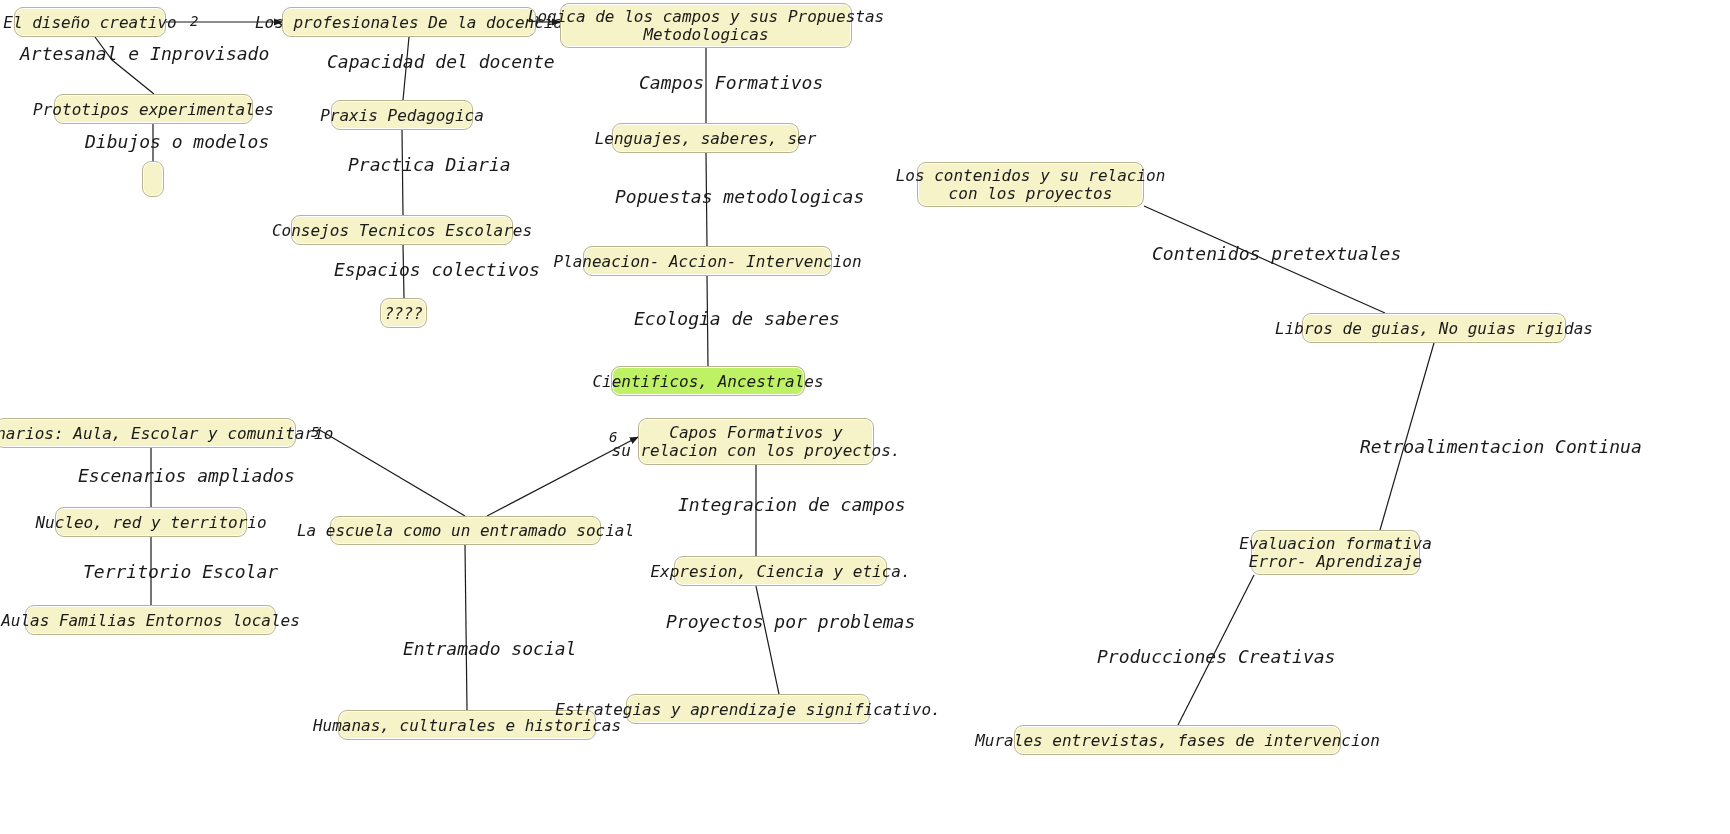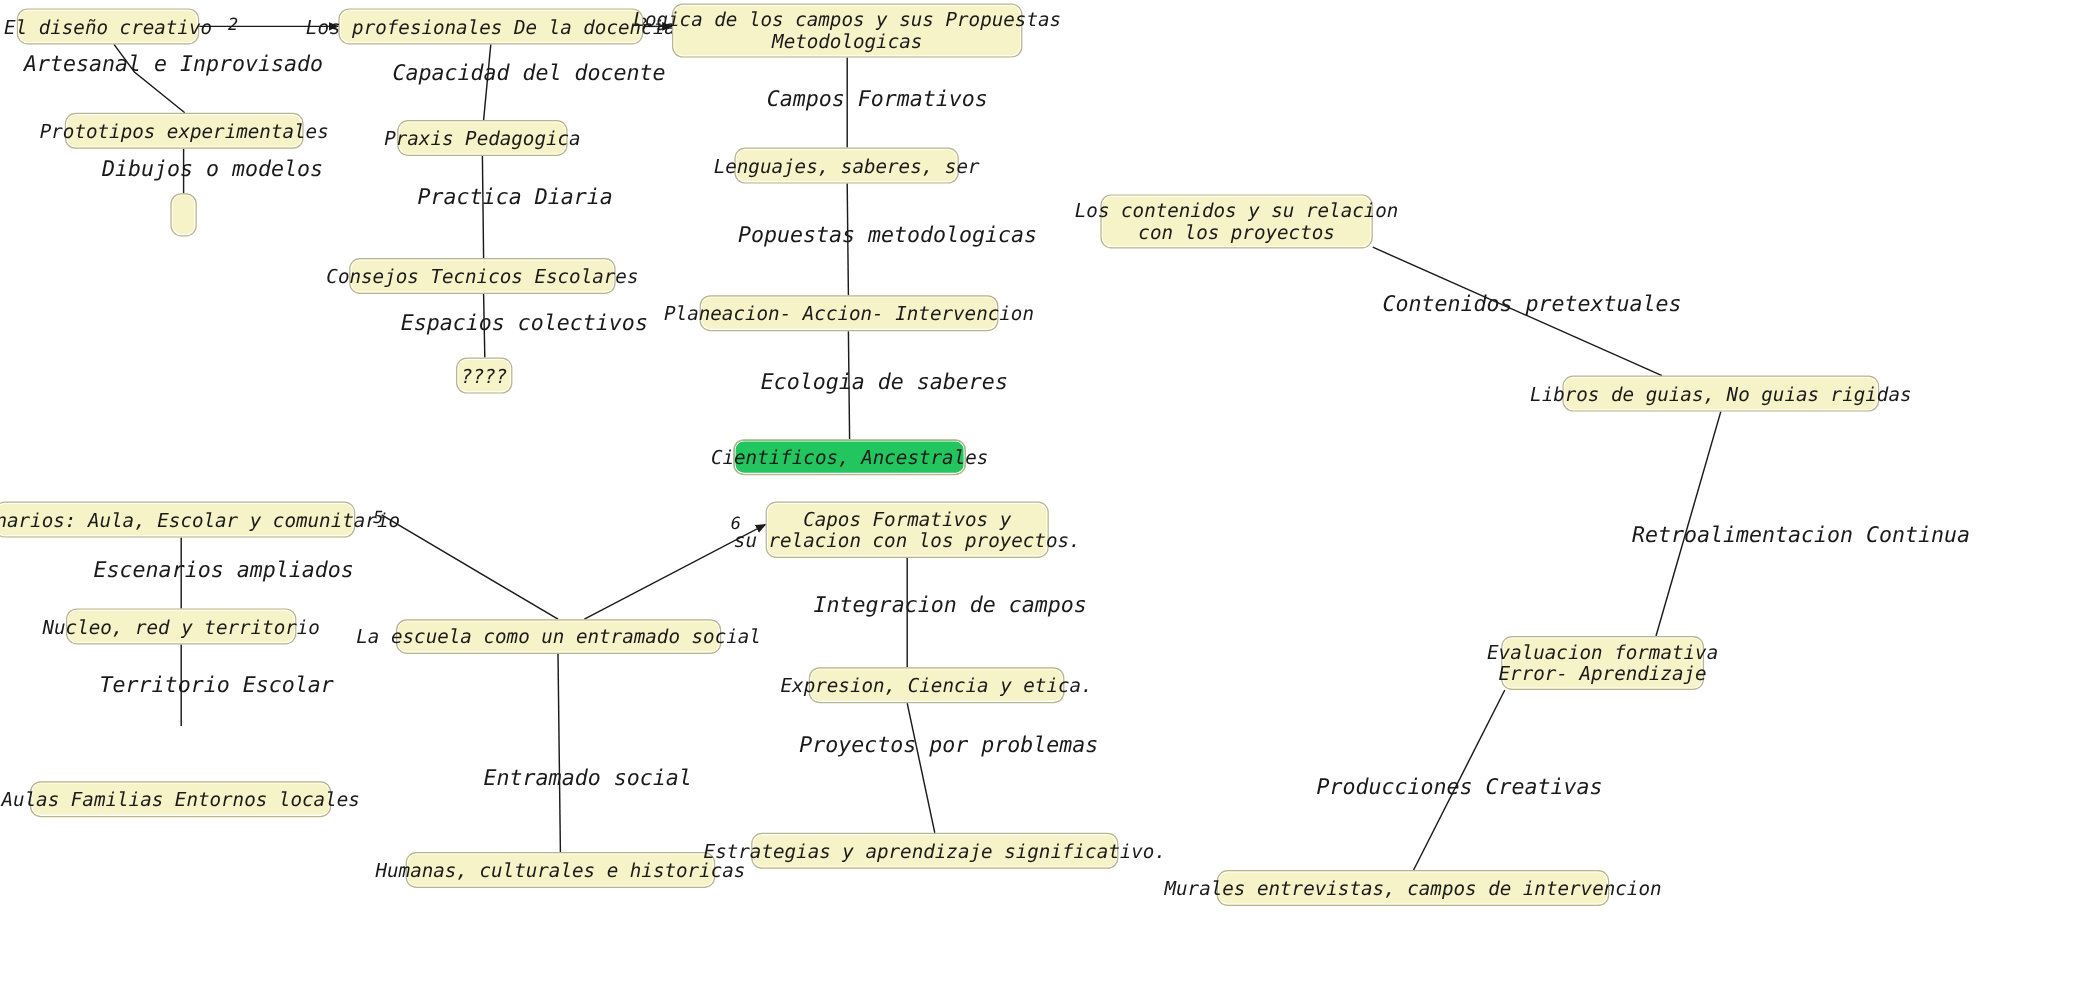--- a/index.html
+++ b/index.html
@@ -110,36 +110,36 @@
       <div class="node" style="left: 54px; top: 94px; width: 199px; height: 30px; background: rgb(247, 243, 200); border-color: rgb(185, 180, 141);"><span>Prototipos experimentales</span></div>
       <div class="node" style="left: 142px; top: 161px; width: 22px; height: 36px; background: rgb(247, 243, 200); border-color: rgb(185, 180, 141);"><span></span></div>
       <div class="node" style="left: 282px; top: 7px; width: 254px; height: 30px; background: rgb(247, 243, 200); border-color: rgb(185, 180, 141);"><span>Los profesionales De la docencia</span></div>
       <div class="node" style="left: 331px; top: 100px; width: 142px; height: 30px; background: rgb(247, 243, 200); border-color: rgb(185, 180, 141);"><span>Praxis Pedagogica</span></div>
       <div class="node" style="left: 291px; top: 215px; width: 222px; height: 30px; background: rgb(247, 243, 200); border-color: rgb(185, 180, 141);"><span>Consejos Tecnicos Escolares</span></div>
       <div class="node" style="left: 380px; top: 298px; width: 47px; height: 30px; background: rgb(247, 243, 200); border-color: rgb(185, 180, 141);"><span>????</span></div>
       <div class="node two-line" style="left: 560px; top: 3px; width: 292px; height: 45px; background: rgb(247, 243, 200); border-color: rgb(185, 180, 141);"><span>Logica de los campos y sus Propuestas
 Metodologicas</span></div>
       <div class="node" style="left: 612px; top: 123px; width: 187px; height: 30px; background: rgb(247, 243, 200); border-color: rgb(185, 180, 141);"><span>Lenguajes, saberes, ser</span></div>
       <div class="node" style="left: 583px; top: 246px; width: 249px; height: 30px; background: rgb(247, 243, 200); border-color: rgb(185, 180, 141);"><span>Planeacion- Accion- Intervencion</span></div>
-      <div class="node" style="left: 611px; top: 366px; width: 194px; height: 30px; background: #22c55e; border-color: rgb(185, 180, 141);"><span>Cientificos, Ancestrales</span></div>
+      <div class="node" style="left: 611px; top: 366px; width: 194px; height: 30px; background: #bef264; border-color: rgb(185, 180, 141);"><span>Cientificos, Ancestrales</span></div>
       <div class="node" style="left: -5px; top: 418px; width: 301px; height: 30px; background: rgb(247, 243, 200); border-color: rgb(185, 180, 141);"><span>Escenarios: Aula, Escolar y comunitario</span></div>
       <div class="node" style="left: 55px; top: 507px; width: 192px; height: 30px; background: rgb(247, 243, 200); border-color: rgb(185, 180, 141);"><span>Nucleo, red y territorio</span></div>
-      <div class="node" style="left: 25px; top: 605px; width: 251px; height: 30px; background: rgb(247, 243, 200); border-color: rgb(185, 180, 141); margin-top: 46px;"><span>Aulas Familias Entornos locales</span></div>
+      <div class="node" style="left: 25px; top: 605px; width: 251px; height: 30px; background: rgb(247, 243, 200); border-color: rgb(185, 180, 141);"><span>Aulas Familias Entornos locales</span></div>
       <div class="node" style="left: 330px; top: 516px; width: 271px; height: 29px; background: rgb(247, 243, 200); border-color: rgb(185, 180, 141);"><span>La escuela como un entramado social</span></div>
       <div class="node" style="left: 338px; top: 710px; width: 258px; height: 30px; background: rgb(247, 243, 200); border-color: rgb(185, 180, 141);"><span>Humanas, culturales e historicas</span></div>
       <div class="node two-line" style="left: 638px; top: 418px; width: 236px; height: 47px; background: rgb(247, 243, 200); border-color: rgb(185, 180, 141);"><span>Capos Formativos y
 su relacion con los proyectos.</span></div>
       <div class="node" style="left: 650px; top: 556px; width: 213px; height: 30px; background: rgb(247, 243, 200); border-color: rgb(185, 180, 141); margin-left: 24px;"><span>Expresion, Ciencia y etica.</span></div>
-      <div class="node" style="left: 626px; top: 694px; width: 306px; height: 30px; background: rgb(247, 243, 200); border-color: rgb(185, 180, 141);"><span>Estrategias y aprendizaje significativo.</span></div>
+      <div class="node" style="left: 626px; top: 694px; width: 244px; height: 30px; background: rgb(247, 243, 200); border-color: rgb(185, 180, 141);"><span>Estrategias y aprendizaje significativo.</span></div>
       <div class="node two-line" style="left: 917px; top: 162px; width: 227px; height: 45px; background: rgb(247, 243, 200); border-color: rgb(185, 180, 141);"><span>Los contenidos y su relacion
 con los proyectos</span></div>
       <div class="node" style="left: 1302px; top: 313px; width: 264px; height: 30px; background: rgb(247, 243, 200); border-color: rgb(185, 180, 141);"><span>Libros de guias, No guias rigidas</span></div>
       <div class="node two-line" style="left: 1251px; top: 530px; width: 169px; height: 45px; background: rgb(247, 243, 200); border-color: rgb(185, 180, 141);"><span>Evaluacion formativa
 Error- Aprendizaje</span></div>
-      <div class="node" style="left: 1014px; top: 725px; width: 327px; height: 30px; background: rgb(247, 243, 200); border-color: rgb(185, 180, 141);"><span>Murales entrevistas, campos de intervencion</span></div>
+      <div class="node" style="left: 1014px; top: 725px; width: 327px; height: 30px; background: rgb(247, 243, 200); border-color: rgb(185, 180, 141);"><span>Murales entrevistas, fases de intervencion</span></div>
     </div>
   <div id="label-layer">
       <div class="link-label" style="left: 20px; top: 46px; width: 172px;">Artesanal e Inprovisado</div>
       <div class="link-label" style="left: 85px; top: 134px; width: 128px;">Dibujos o modelos</div>
       <div class="link-label" style="left: 327px; top: 54px; width: 157px;">Capacidad del docente</div>
       <div class="link-label" style="left: 348px; top: 157px; width: 110px;">Practica Diaria</div>
       <div class="link-label" style="left: 334px; top: 262px; width: 140px;">Espacios colectivos</div>
       <div class="link-label" style="left: 639px; top: 75px; width: 132px;">Campos Formativos</div>
       <div class="link-label" style="left: 615px; top: 189px; width: 175px;">Popuestas metodologicas</div>
       <div class="link-label" style="left: 634px; top: 311px; width: 139px;">Ecologia de saberes</div>

